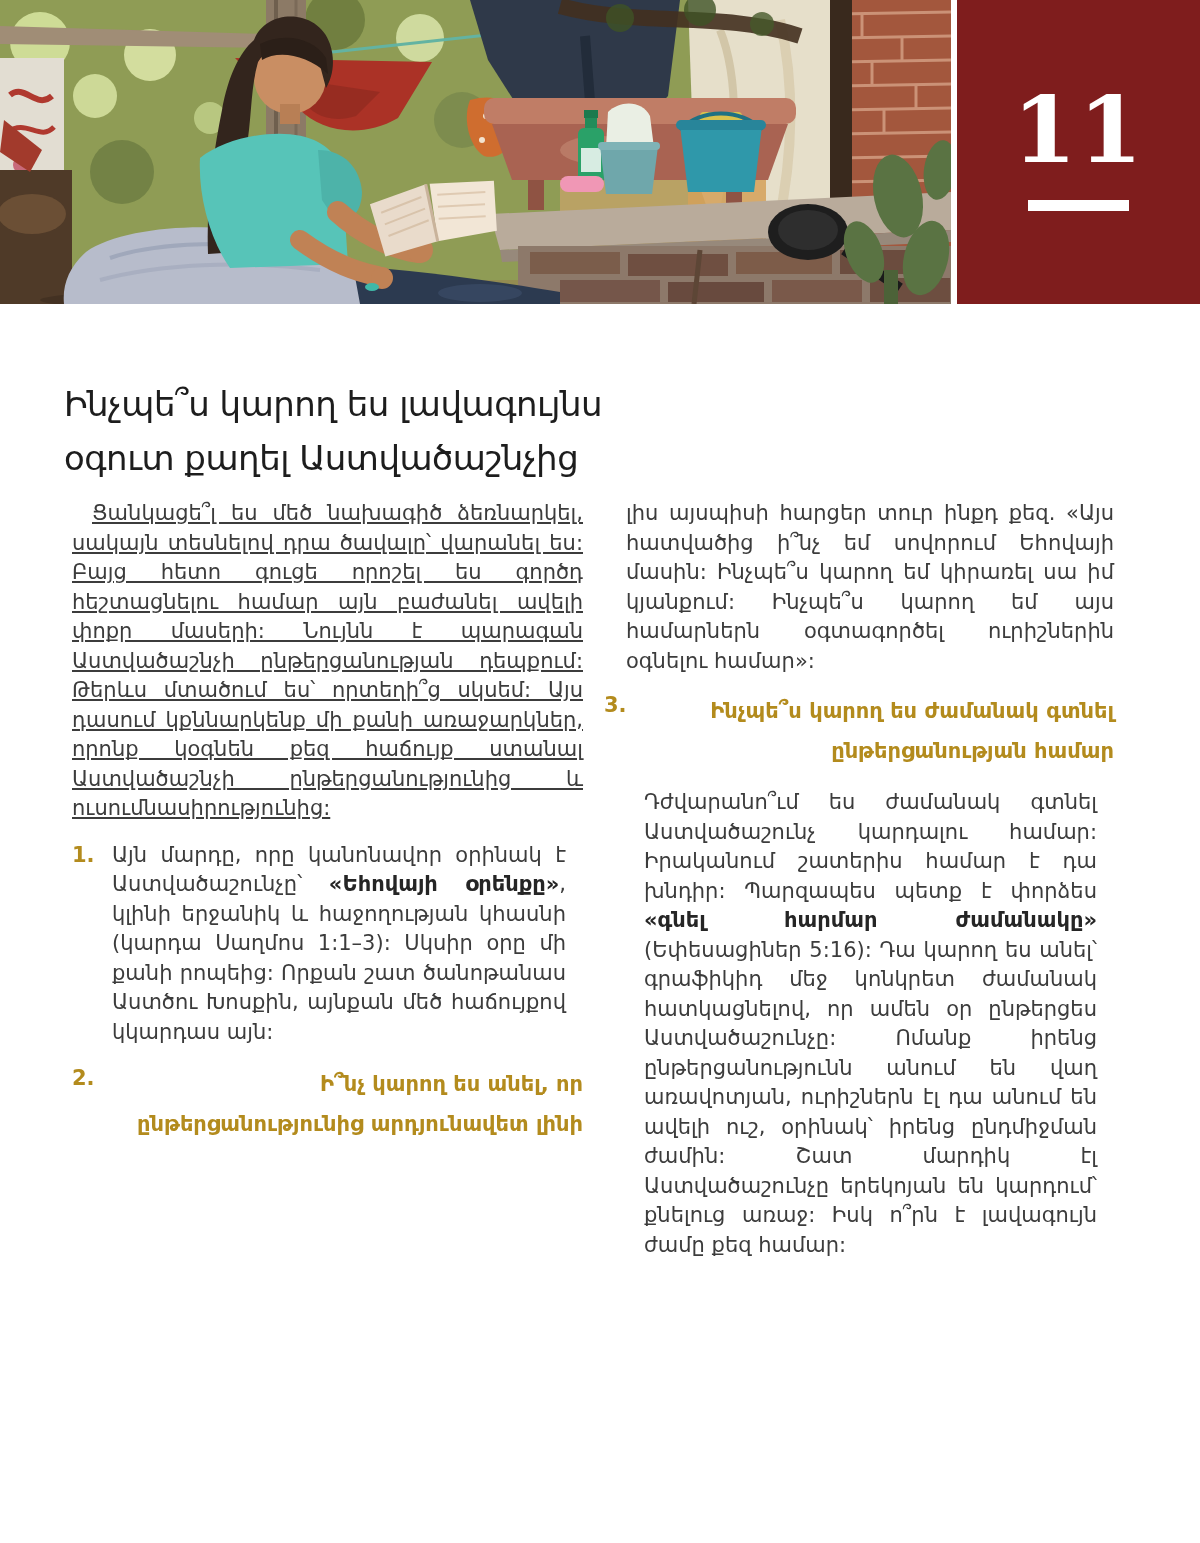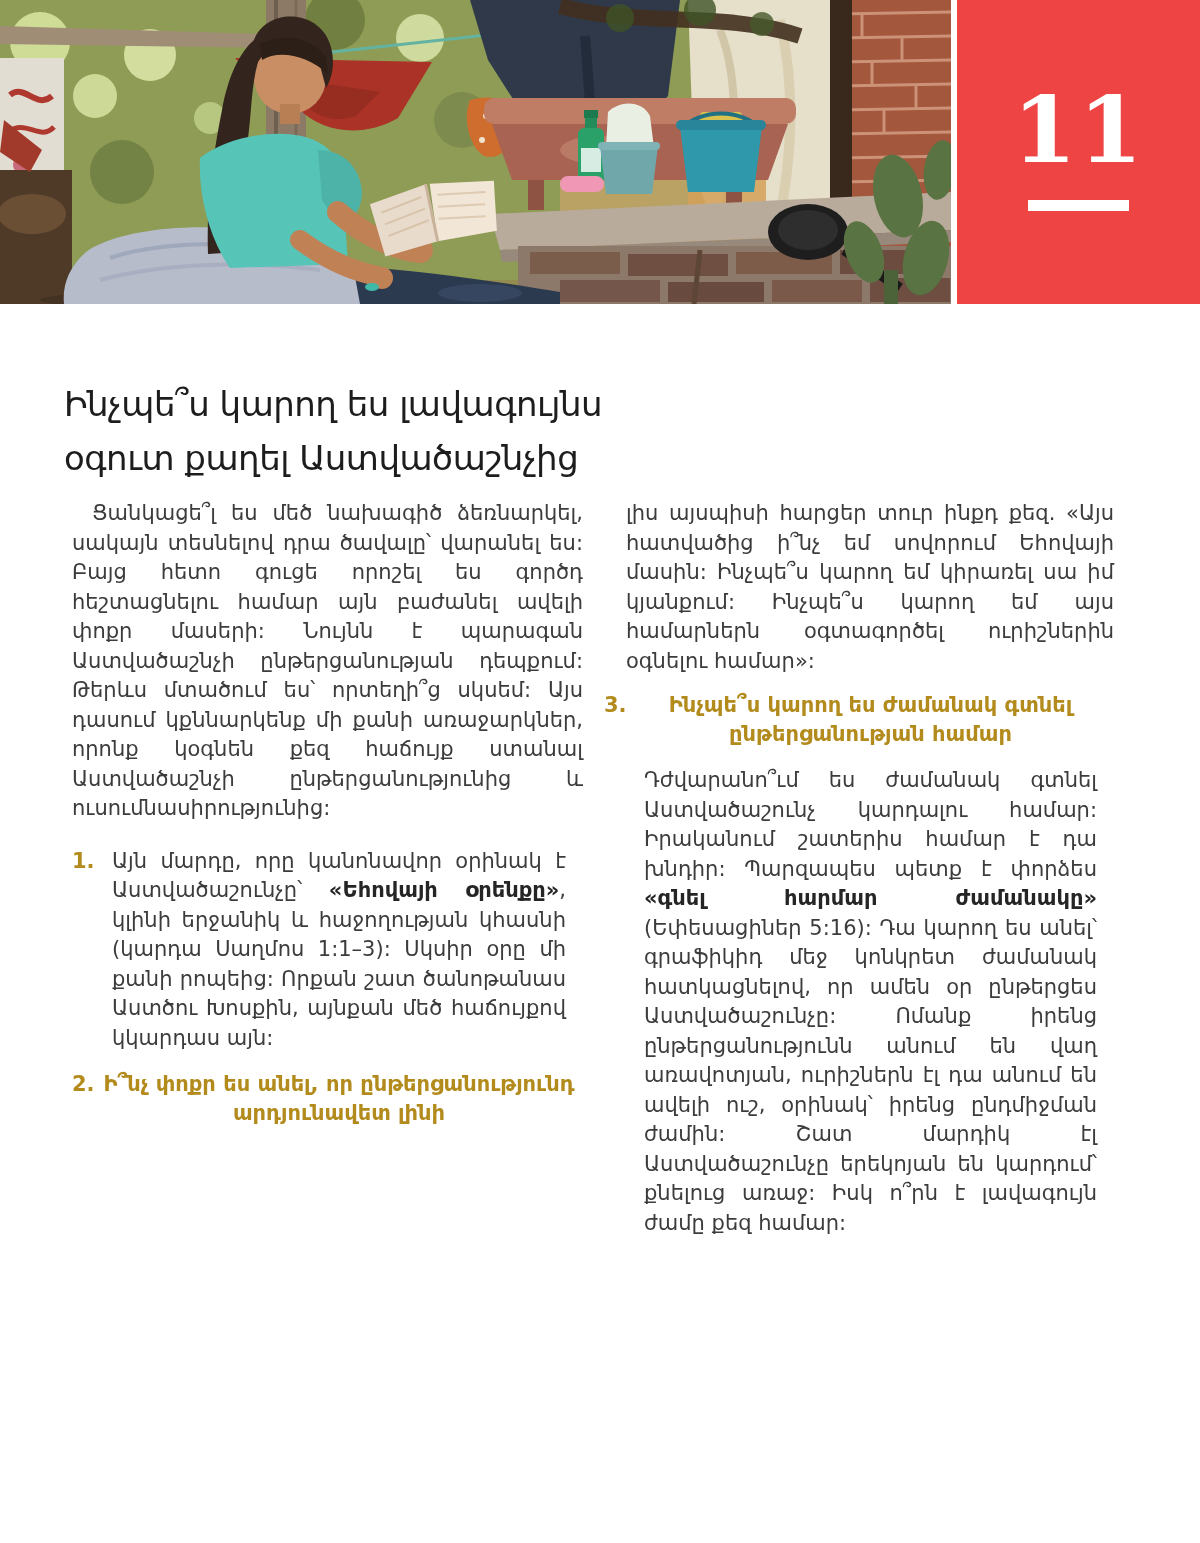--- a/index.html
+++ b/index.html
@@ -7,48 +7,48 @@
   body{
     width:1200px;height:1543px;position:relative;background:#ffffff;
     font-family:"DejaVu Sans","Liberation Sans",sans-serif;
     -webkit-font-smoothing:antialiased;overflow:hidden;
   }
   .hero{
     position:absolute;left:0;top:0;width:951px;height:304px;overflow:hidden;background:#8a9a52;
   }
   .hero svg{display:block;width:951px;height:304px;}
   .chapter-box{
-    position:absolute;left:957px;top:0;width:243px;height:304px;background:#ef4444;
+    position:absolute;left:957px;top:0;width:243px;height:304px;background:#7f1d1d;
   }
   .chapter-number{
     position:absolute;top:84px;left:0;width:100%;text-align:center;
     font-family:"DejaVu Serif","Liberation Serif",serif;
     font-weight:bold;font-size:92px;line-height:1;color:#ffffff;letter-spacing:2px;
   }
   .chapter-rule{
     position:absolute;top:200px;left:71px;width:101px;height:11px;background:#ffffff;
   }
   .page-title{
     position:absolute;left:64px;top:354px;width:980px;
     font-weight:normal;color:#1d1d1d;font-size:34px;line-height:54px;letter-spacing:-0.5px;
   }
   .col{
     position:absolute;top:499px;font-size:21px;line-height:29.5px;color:#3c3c3c;
     text-align:justify;
   }
   .col-1{left:72px;width:511px;}
   .col-2{left:604px;width:510px;}
-  .intro{margin:0 0 23px 0;text-indent:20px;}
+  .intro{margin:0 0 17px 0;text-indent:20px;text-decoration:underline;}
   .section{position:relative;padding-left:23px;margin:0 0 15px 0;}
   .section-num{
     position:absolute;left:0;top:0;font-weight:bold;color:#B38B1D;
   }
   .section-heading{
-    font-weight:bold;color:#B38B1D;font-size:21px;line-height:29px;margin:0 0 7px 0;
-    text-align:center;
+    font-weight:bold;color:#B38B1D;font-size:21px;line-height:40px;margin:0 0 7px 0;
+    text-align:right;
   }
   .section p{margin:17px;}
   .continuation{margin:0 0 15px 0;padding-left:22px;}
   .b{font-weight:bold;color:#252525;}
 </style>
 </head>
 <body>
 
 <div class="hero">
   <svg viewBox="0 0 951 304" preserveAspectRatio="none">
@@ -224,21 +224,21 @@
 <div class="col col-1">
   <p class="intro">Ցանկացե՞լ ես մեծ նախագիծ ձեռնարկել, սակայն տեսնելով դրա ծավալը՝ վարանել ես: Բայց հետո գուցե որոշել ես գործդ հեշտացնելու համար այն բաժանել ավելի փոքր մասերի: Նույնն է պարագան Աստվածաշնչի ընթերցանության դեպքում: Թերևս մտածում ես՝ որտեղի՞ց սկսեմ: Այս դասում կքննարկենք մի քանի առաջարկներ, որոնք կօգնեն քեզ հաճույք ստանալ Աստվածաշնչի ընթերցանությունից և ուսումնասիրությունից:</p>
 
   <div class="section">
     <span class="section-num">1.</span>
     <p><span>Այն մարդը, որը կանոնավոր օրինակ է Աստվածաշունչը՝ </span><span class="b">«Եհովայի օրենքը»</span><span>, կլինի երջանիկ և հաջողության կհասնի (կարդա Սաղմոս 1:1–3): Սկսիր օրը մի քանի րոպեից: Որքան շատ ծանոթանաս Աստծու Խոսքին, այնքան մեծ հաճույքով կկարդաս այն:</span></p>
   </div>
 
   <div class="section">
     <span class="section-num">2.</span>
-    <div class="section-heading">Ի՞նչ փոքր ես անել, որ ընթերցանությունդ արդյունավետ լինի</div>
+    <div class="section-heading">Ի՞նչ կարող ես անել, որ ընթերցանությունից արդյունավետ լինի</div>
   </div>
 </div>
 
 <div class="col col-2">
   <p class="continuation">լիս այսպիսի հարցեր տուր ինքդ քեզ. «Այս հատվածից ի՞նչ եմ սովորում Եհովայի մասին: Ինչպե՞ս կարող եմ կիրառել սա իմ կյանքում: Ինչպե՞ս կարող եմ այս համարներն օգտագործել ուրիշներին օգնելու համար»:</p>
 
   <div class="section">
     <span class="section-num">3.</span>
     <div class="section-heading">Ինչպե՞ս կարող ես ժամանակ գտնել ընթերցանության համար</div>
     <p><span>Դժվարանո՞ւմ ես ժամանակ գտնել Աստվածաշունչ կարդալու համար: Իրականում շատերիս համար է դա խնդիր: Պարզապես պետք է փորձես </span><span class="b">«գնել հարմար ժամանակը»</span><span> (Եփեսացիներ 5:16): Դա կարող ես անել՝ գրաֆիկիդ մեջ կոնկրետ ժամանակ հատկացնելով, որ ամեն օր ընթերցես Աստվածաշունչը: Ոմանք իրենց ընթերցանությունն անում են վաղ առավոտյան, ուրիշներն էլ դա անում են ավելի ուշ, օրինակ՝ իրենց ընդմիջման ժամին: Շատ մարդիկ էլ Աստվածաշունչը երեկոյան են կարդում՝ քնելուց առաջ: Իսկ ո՞րն է լավագույն ժամը քեզ համար:</span></p>

